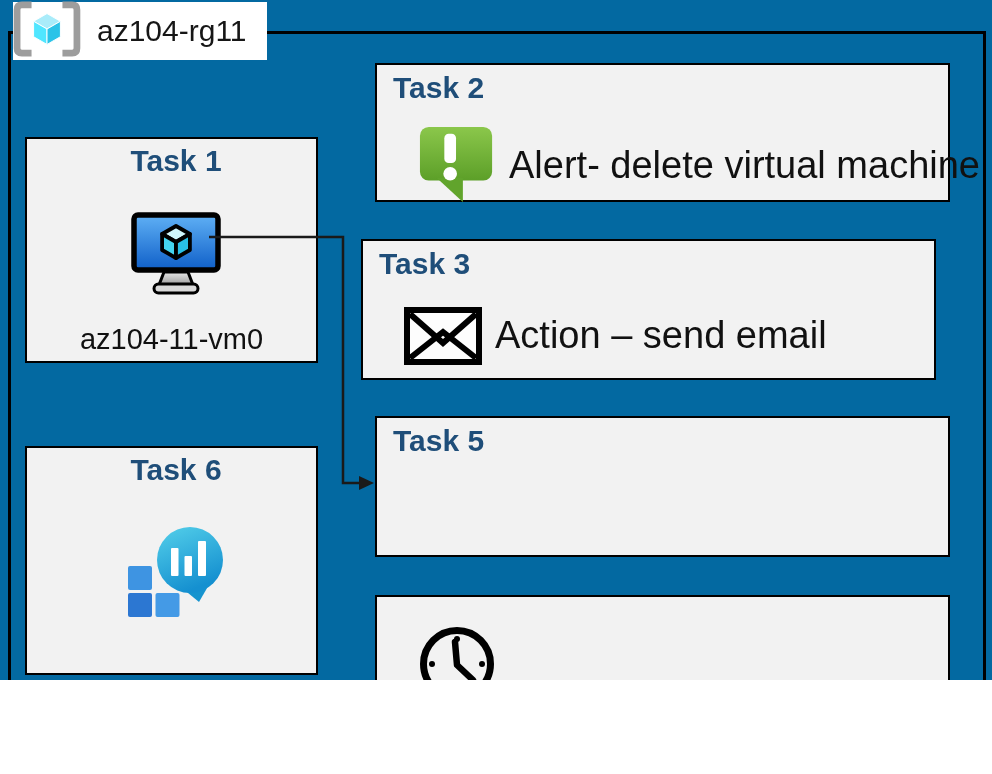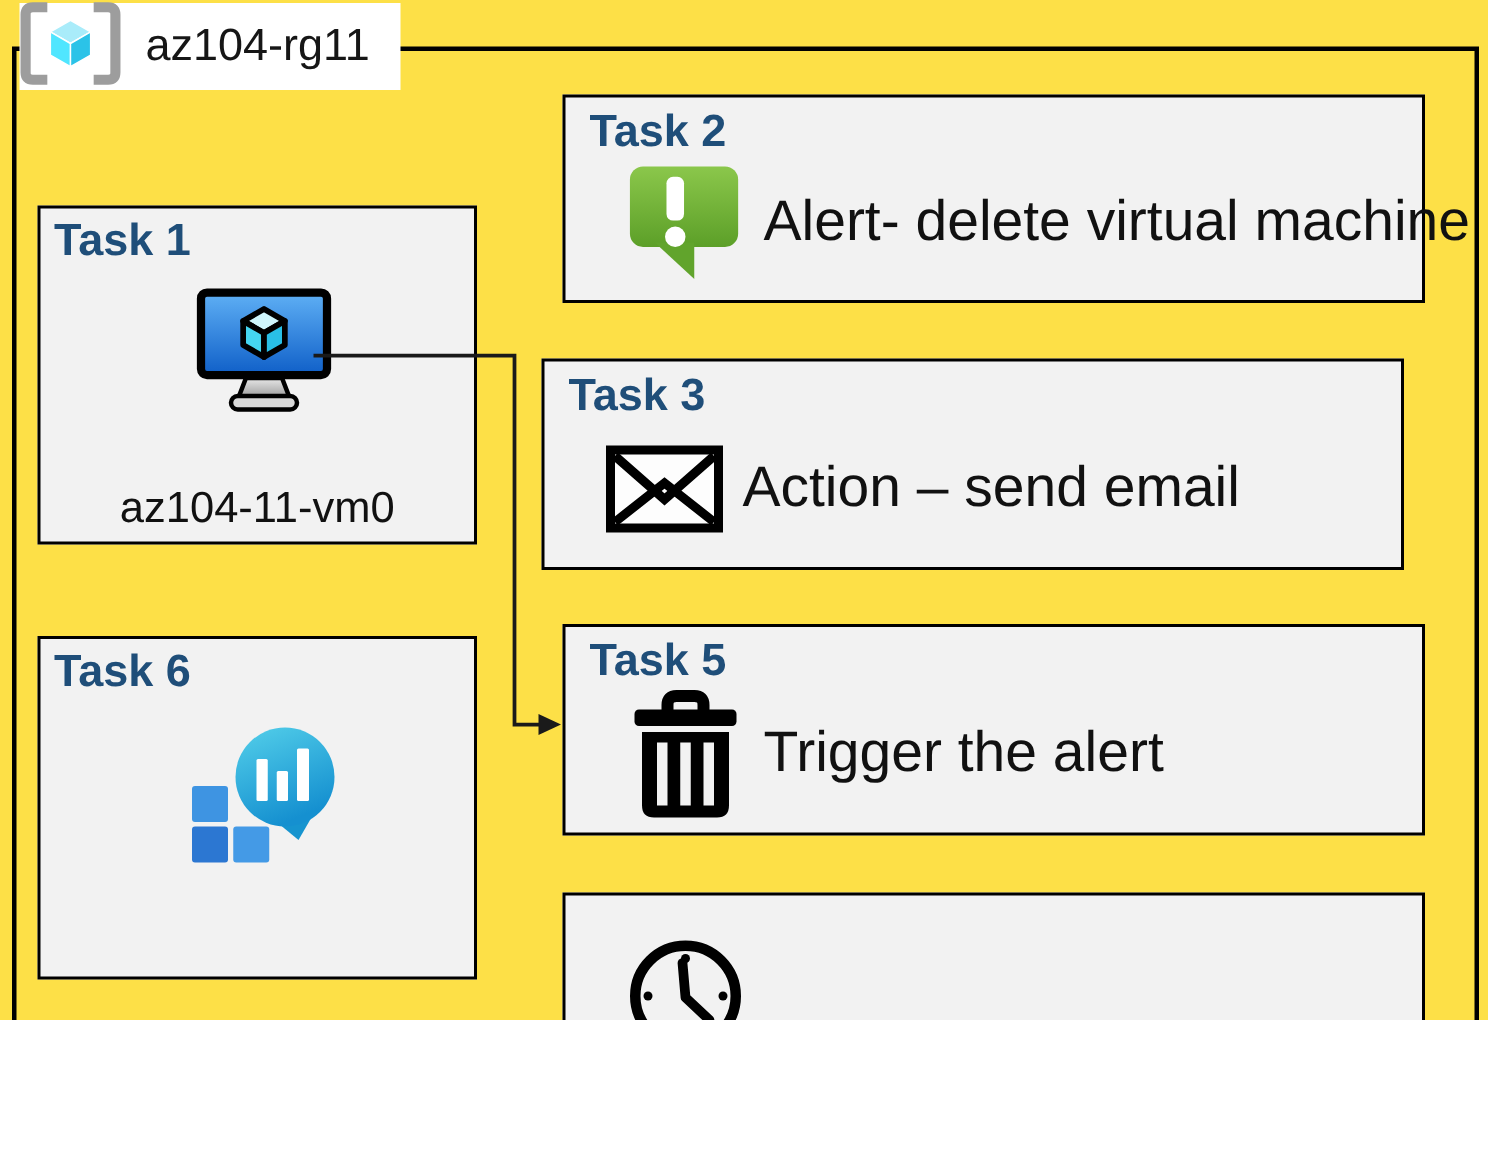--- a/index.html
+++ b/index.html
@@ -4,21 +4,21 @@
 <style>
   html,body{margin:0;padding:0;}
   body{
     font-family:"Liberation Sans", sans-serif;
     background:#ffffff;
   }
   #canvas{
     position:relative;
     width:992px;
     height:680px;
-    background:#fde047;
+    background:#0369a1;
     overflow:hidden;
   }
   
   #rg-frame{
     position:absolute;
     left:8px; top:31px;
     width:978px; height:737px;
     border:3px solid #000;
     box-sizing:border-box;
     background:transparent;
@@ -42,20 +42,21 @@
   }
   
   .box{
     position:absolute;
     background:#F2F2F2;
     border:2.5px solid #000;
     box-sizing:border-box;
     display:flex;
     flex-direction:column;
     z-index:2;
+    gap:20px;
   }
   .task-title{
     font-weight:bold;
     font-size:30px;
     line-height:34px;
     color:#1F4E79;
   }
   
   .box.right{ padding:6px 0 8px 16px; }
   .box.right .row{
@@ -71,34 +72,34 @@
     align-items:center;
     flex-shrink:0;
   }
   .task-label{
     margin-left:12px;
     font-size:38px;
     color:#111;
     white-space:nowrap;
   }
   
-  .box.left{ padding:5px 0 5px 9px; align-items:flex-start; }
+  .box.left{ padding:5px 0 5px 9px; align-items:center; }
   .box.left .icon-stack{ align-self:center; margin-top:14px; }
   .box.left .left-label{
     align-self:center;
     margin-top:auto;
     font-size:29px;
     color:#111;
     white-space:nowrap;
     
     margin-right:9px;
   }
   
   #box-task1{ left:25px;  top:137px; width:293px; height:226px; }
-  #box-task6{ left:25px;  top:424px; width:293px; height:229px; }
+  #box-task6{ left:25px;  top:446px; width:293px; height:229px; }
   #box-task2{ left:375px; top:63px;  width:575px; height:139px; }
   #box-task3{ left:361px; top:239px; width:575px; height:141px; }
   #box-task4{ left:375px; top:416px; width:575px; height:141px; }
   #box-task5{ left:375px; top:595px; width:575px; height:140px; }
   
   #connector-layer{
     position:absolute;
     left:0; top:0;
     width:992px; height:774px;
     pointer-events:none;
@@ -202,33 +203,20 @@
           <path d="M7,8 L40,37 L73,8" fill="none" stroke="#000" stroke-width="6"></path>
           <path d="M7,52 L40,26 L73,52" fill="none" stroke="#000" stroke-width="6"></path>
         </svg>
       </span>
       <span class="task-label">Action – send email</span>
     </div>
   </div>
 
   <div class="box right" id="box-task4">
     <div class="task-title">Task 5</div>
-    <div class="row">
-      <span class="icon-cell">
-        <svg width="76" height="88" viewBox="0 0 76 88">
-          <path d="M26,16 V11 Q26,5 32,5 H44 Q50,5 50,11 V16" fill="none" stroke="#000" stroke-width="8"></path>
-          <rect x="4" y="14" width="68" height="11" rx="3" fill="#000"></rect>
-          <path d="M9,29 H67 V78 Q67,86 59,86 H17 Q9,86 9,78 Z" fill="#000"></path>
-          <rect x="19" y="36" width="7" height="42" fill="#F2F2F2"></rect>
-          <rect x="34.5" y="36" width="7" height="42" fill="#F2F2F2"></rect>
-          <rect x="50" y="36" width="7" height="42" fill="#F2F2F2"></rect>
-        </svg>
-      </span>
-      <span class="task-label">Trigger the alert</span>
-    </div>
   </div>
 
   <div class="box right" id="box-task5">
     <div class="row">
       <span class="icon-cell">
         <svg width="80" height="80" viewBox="0 0 80 80">
           <circle cx="40" cy="40" r="33.5" fill="none" stroke="#000" stroke-width="7"></circle>
           <circle cx="40" cy="15" r="3" fill="#000"></circle>
           <circle cx="65" cy="40" r="3" fill="#000"></circle>
           <circle cx="40" cy="65" r="3" fill="#000"></circle>

